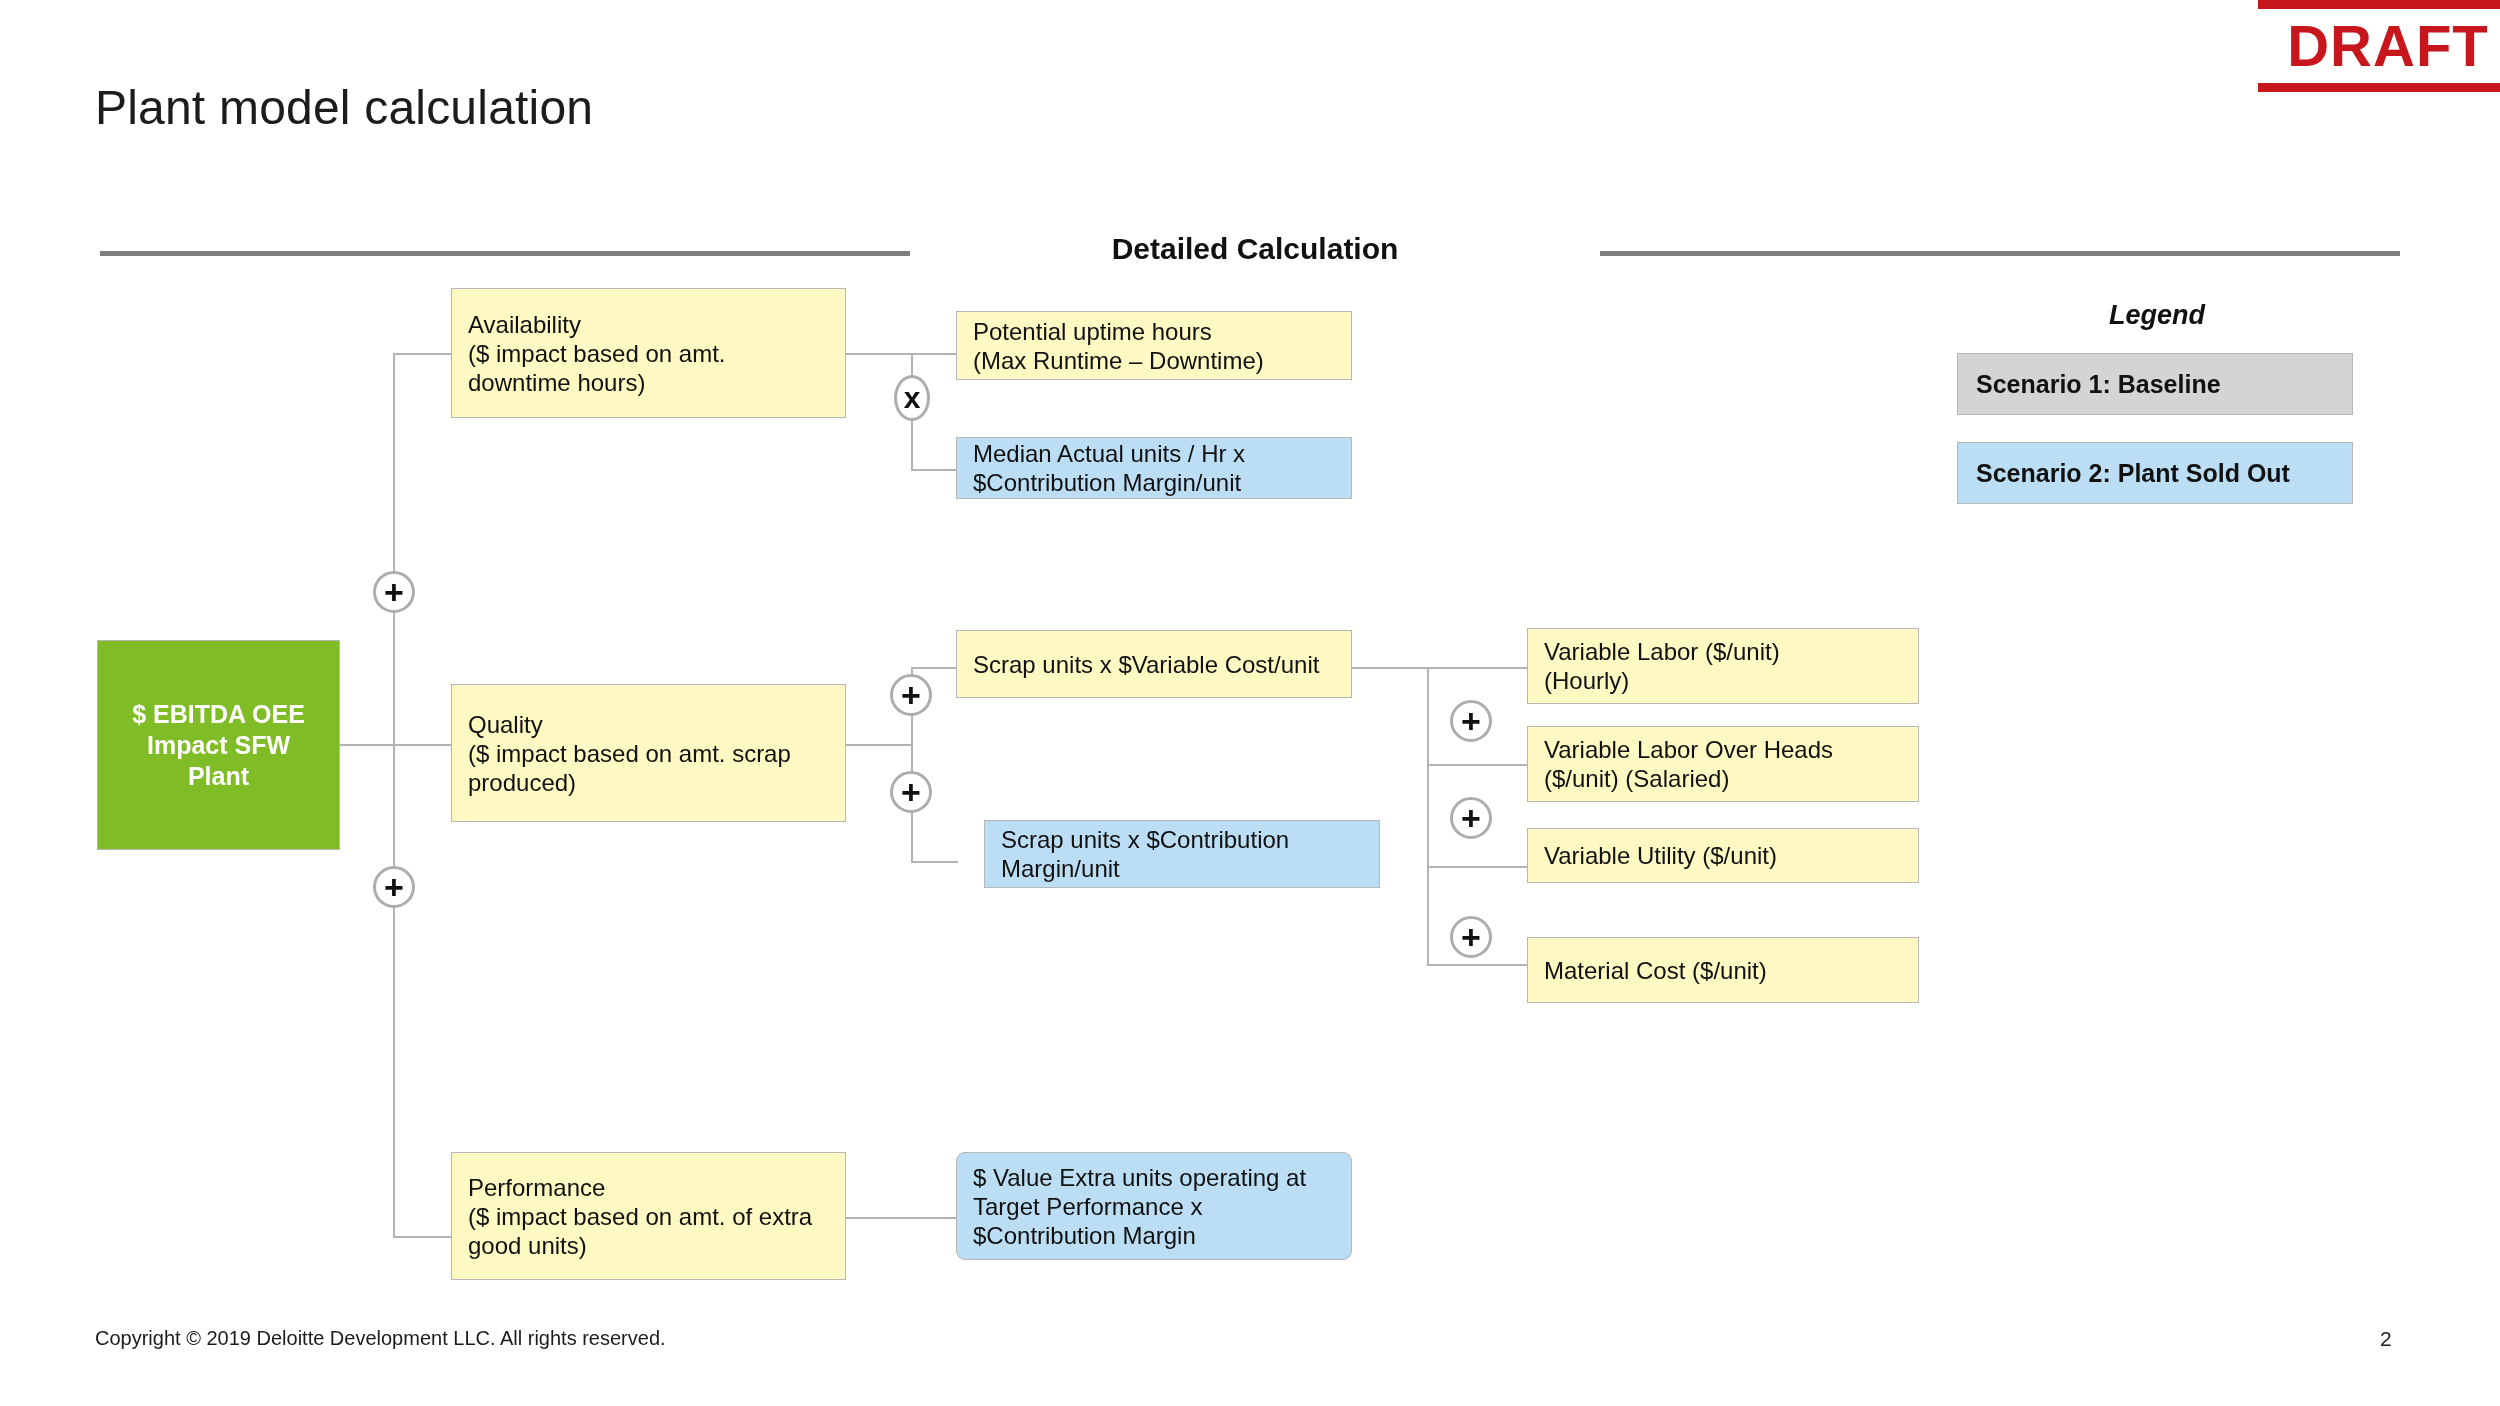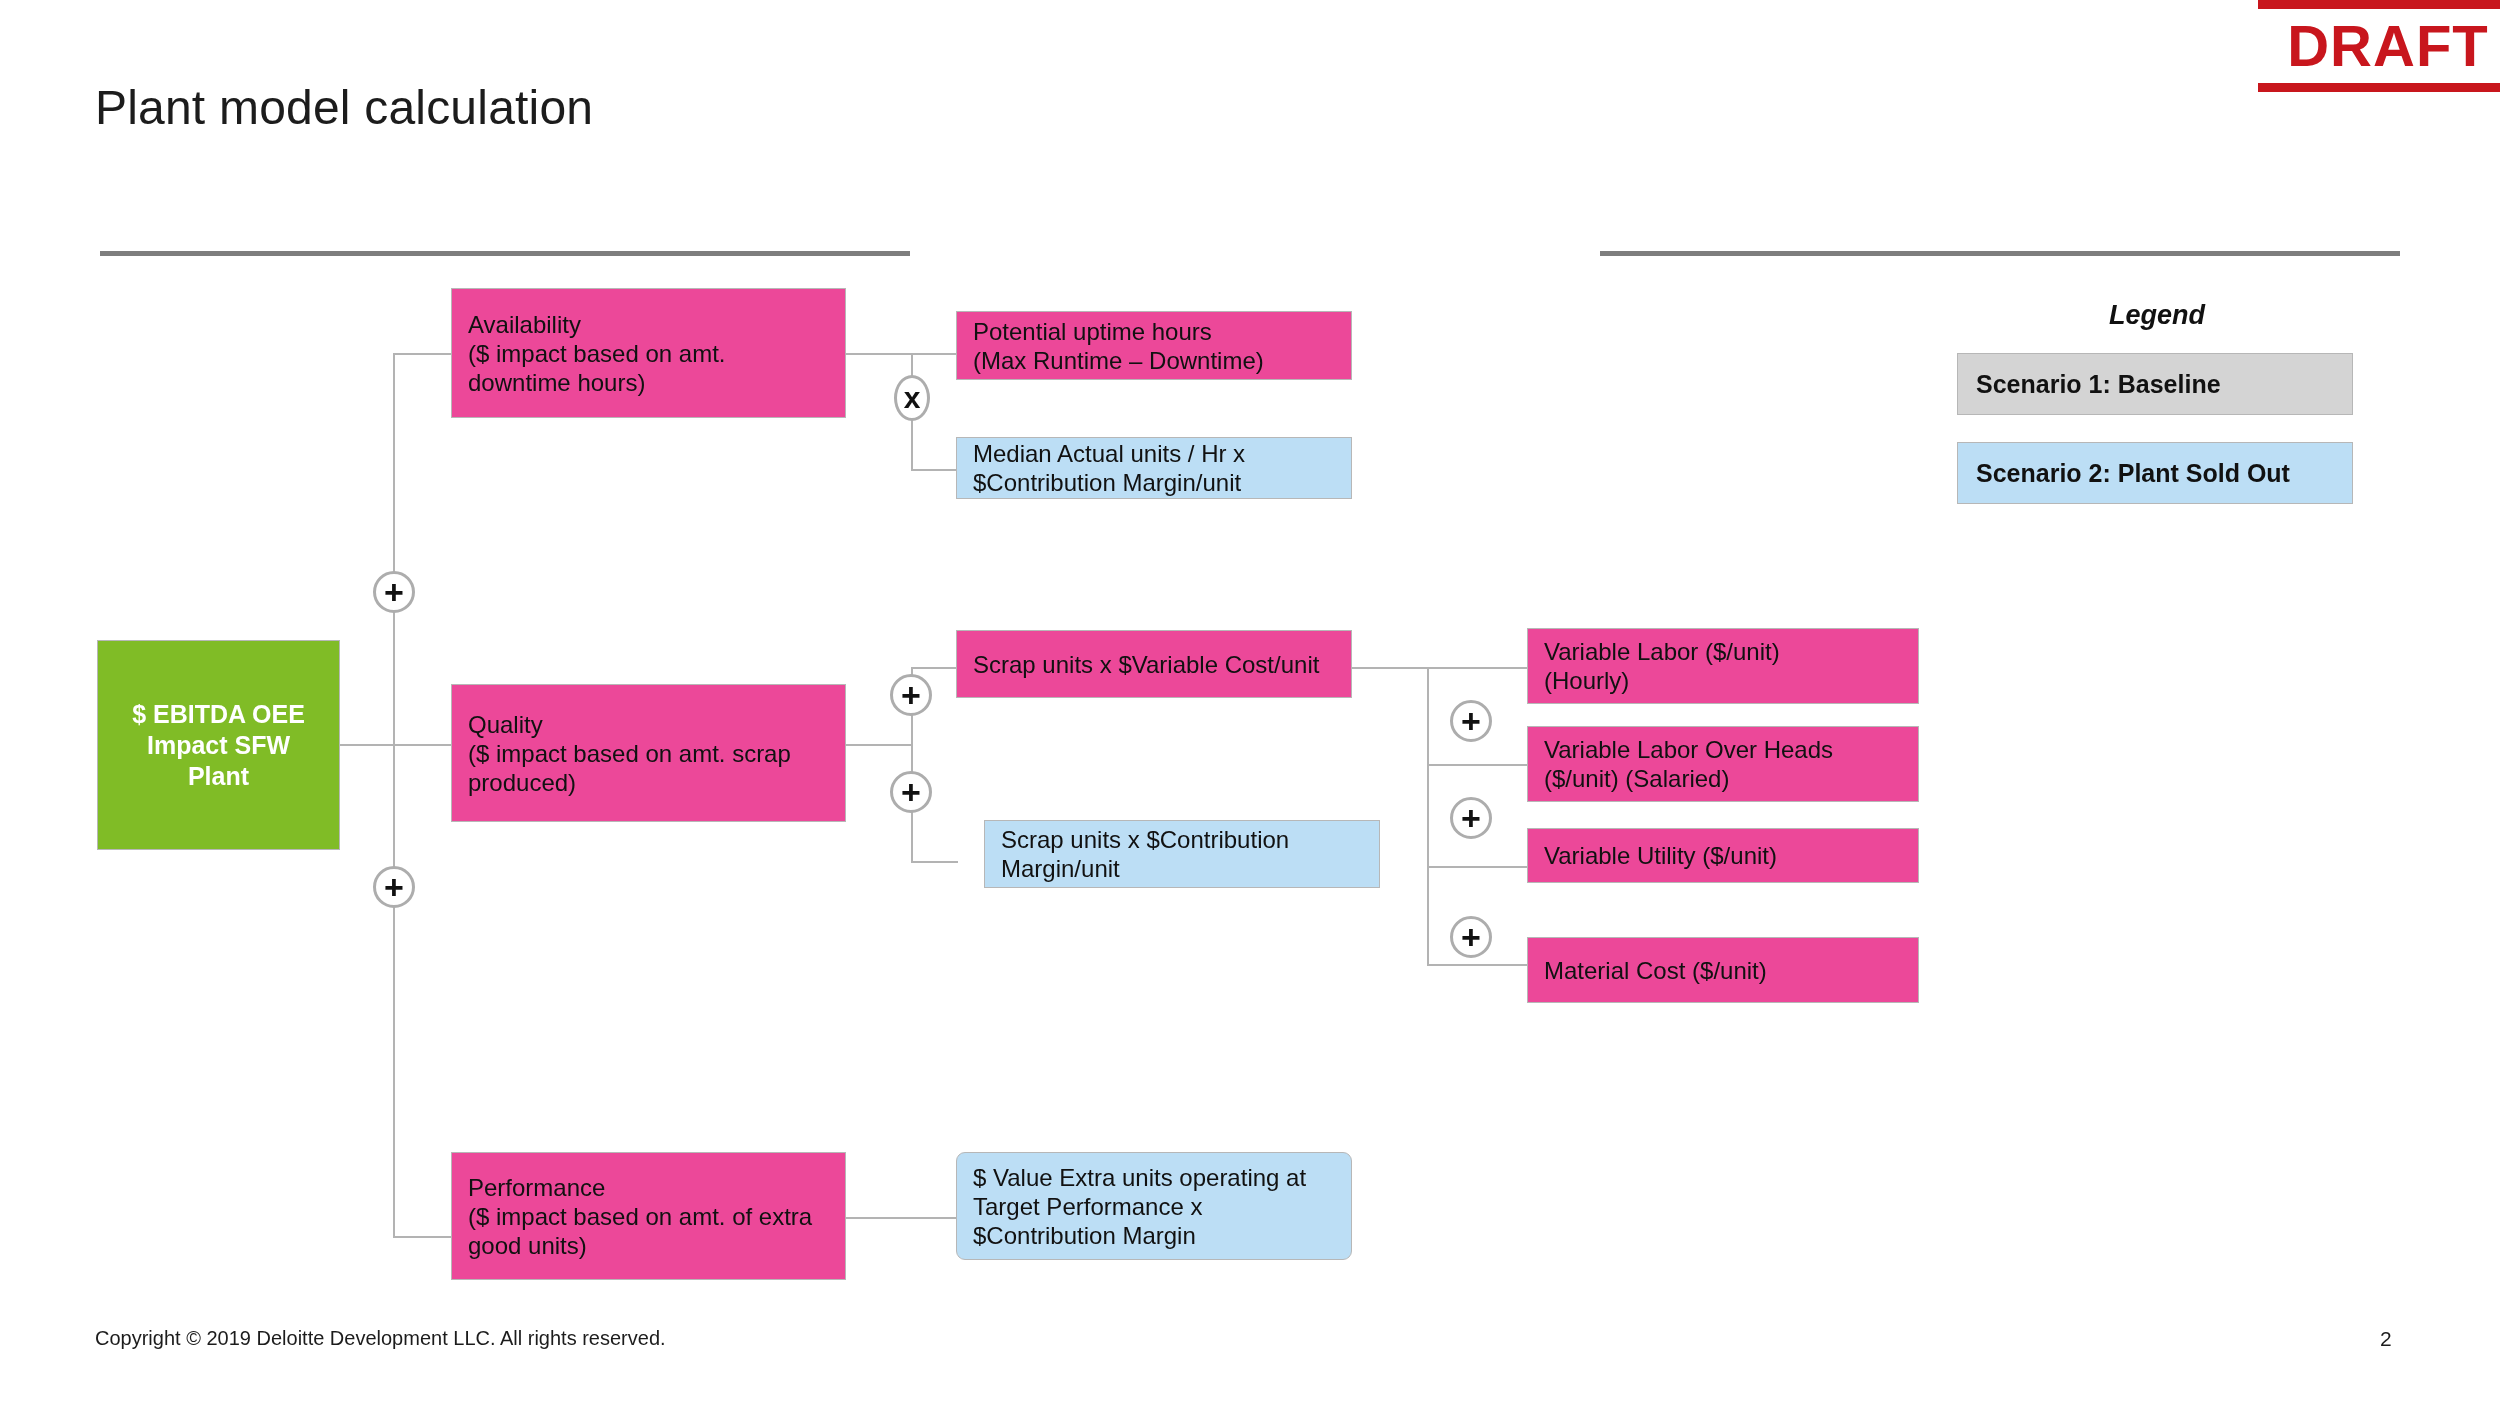--- a/index.html
+++ b/index.html
@@ -78,21 +78,21 @@
     position: absolute;
     box-sizing: border-box;
     border: 1px solid #b7b7b7;
     display: flex;
     align-items: center;
     padding: 0 16px;
     font-size: 24px;
     line-height: 29px;
     color: #111111;
   }
-  .node.gray  { background: #ec4899; }
+  .node.gray  { background: #fef9c3; }
   .node.blue  { background: #bcdef5; }
   .node .txt { white-space: pre-line; }
 
   
   .node.green {
     background: #80bc26;
     border: 1px solid #b7b7b7;
     color: #ffffff;
     font-weight: bold;
     text-align: center;
@@ -188,20 +188,21 @@
 
   <div class="draft-stamp">
     <div class="draft-rule top"></div>
     <div class="draft-word">DRAFT</div>
     <div class="draft-rule bottom"></div>
   </div>
 
   <div class="slide-title">Plant model calculation</div>
 
   <div class="hdr-rule left"></div>
+  <div class="section-header">Detailed Calculation</div>
   <div class="hdr-rule right"></div>
 
   <div class="ln h" style="left:339px; top:744px; width:56px;"></div>
 
   <div class="ln v" style="left:393px; top:353px; height:884px;"></div>
 
   <div class="ln h" style="left:393px; top:353px; width:59px;"></div>
 
   <div class="ln h" style="left:393px; top:744px; width:59px;"></div>
 

